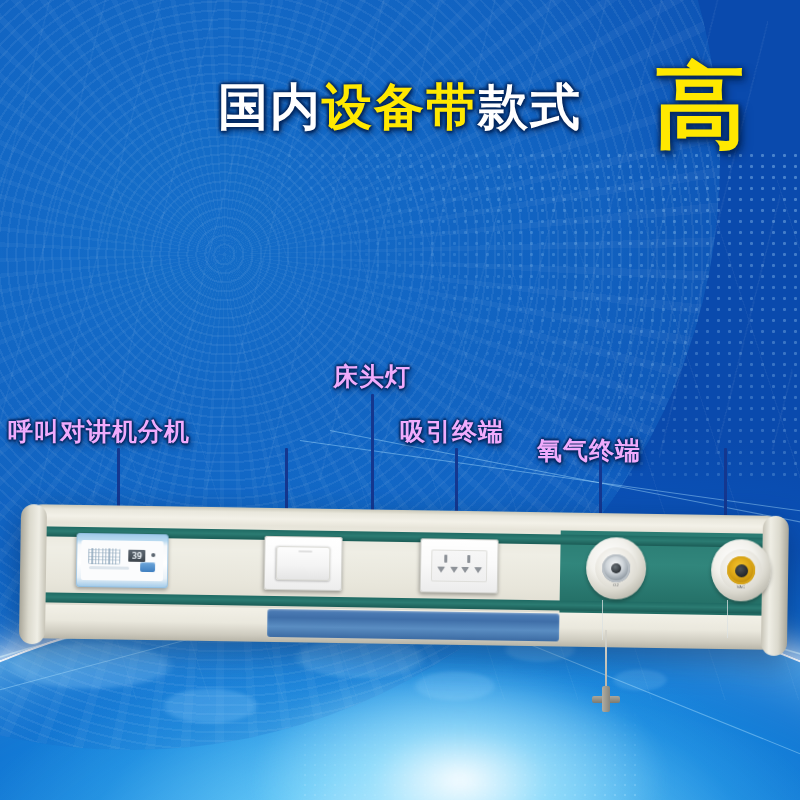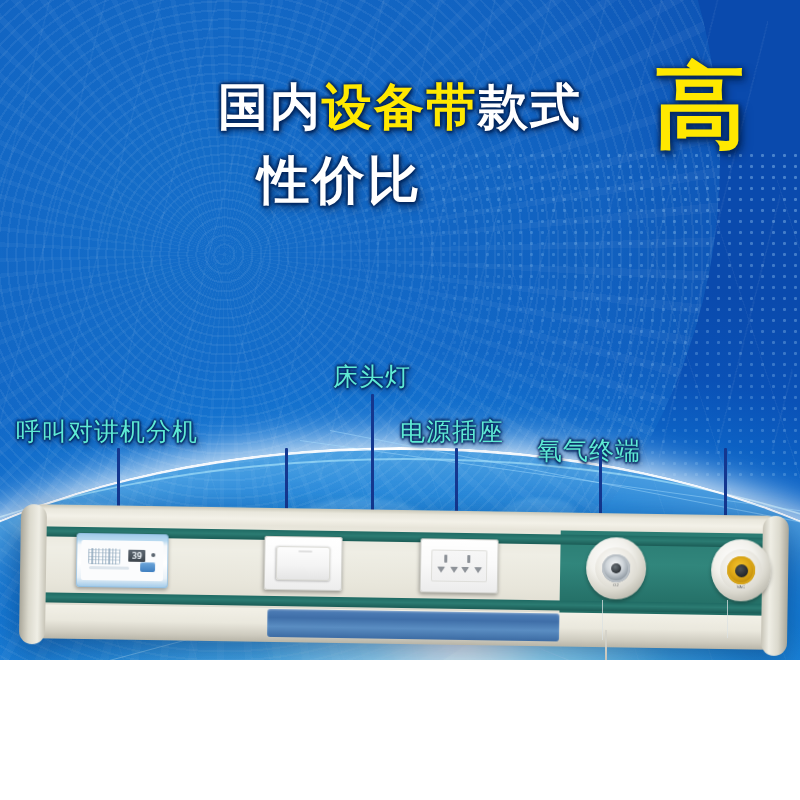--- a/index.html
+++ b/index.html
@@ -1,21 +1,21 @@
 <!DOCTYPE html>
 <html><head>
 <meta charset="utf-8">
 <style>
   html,body{margin:0;padding:0;}
   body{
     width:800px;height:800px;overflow:hidden;
     font-family:"Liberation Sans","DejaVu Sans",sans-serif;
   }
   #stage{
-    position:relative;width:800px;height:660px;overflow:hidden;
+    position:relative;width:800px;height:800px;overflow:hidden;
     background:#0a55b8;
   }
 
   
   .bg-base{
     position:absolute;inset:0;
     background:
       radial-gradient(ellipse 900px 420px at 52% 104%, #bfe8ff 0%, #5cc2f5 16%, #1a8adf 36%, #0e6ccd 58%, #0a51b6 80%, #0a4aad 100%),
       linear-gradient(160deg,#0b52b5 0%,#0d5cbd 40%,#0a4fb2 100%);
   }
@@ -133,21 +133,21 @@
   .h-big{
     position:absolute;right:54px;top:60px;
     font-size:92px;font-weight:bold;color:#ffe800;line-height:1;
     text-shadow:
       -2px 0 4px rgba(4,38,92,.7), 2px 0 4px rgba(4,38,92,.7),
       0 3px 5px rgba(4,38,92,.75), 4px 5px 10px rgba(2,28,72,.6);
   }
 
   
   .callout{
-    position:absolute;color:#5eead4;font-weight:normal;white-space:nowrap;
+    position:absolute;color:#f0abfc;font-weight:bold;white-space:nowrap;
     font-size:25px;letter-spacing:1px;
     text-shadow:
       -1.6px 0 2px rgba(6,40,95,.9), 1.6px 0 2px rgba(6,40,95,.9),
       0 1.6px 2px rgba(6,40,95,.9), 0 -1.6px 2px rgba(6,40,95,.8),
       2px 3px 6px rgba(2,28,72,.8);
   }
   .leader{position:absolute;background:#14378f;width:3px;border-radius:1px;}
 
   
   .panel-wrap{position:absolute;left:20px;top:504px;width:768px;height:150px;}
@@ -311,33 +311,32 @@
   <div class="arcglow"></div>
   <div class="thinline" style="left:-40px;top:700px;width:560px;transform:rotate(-15deg);"></div>
   <div class="thinline" style="left:520px;top:640px;width:420px;transform:rotate(22deg);"></div>
   <div class="thinline" style="left:330px;top:430px;width:480px;transform:rotate(11deg);"></div>
   <div class="thinline" style="left:300px;top:440px;width:520px;transform:rotate(8deg);"></div>
 
   <div class="headline">
     <div class="h-line1">
       <span class="tw">国内</span><span class="ty">设备带</span><span class="tw">款式</span>
     </div>
-    <div class="h-line2">性价比</div>
   </div>
   <div class="h-big">高</div>
 
-  <div class="callout" style="left:8px;top:415px;margin-left:8px;">呼叫对讲机分机</div>
+  <div class="callout" style="left:8px;top:415px;">呼叫对讲机分机</div>
   <div class="leader" style="left:117px;top:448px;height:82px;"></div>
 
   <div class="leader" style="left:285px;top:448px;height:82px;"></div>
 
   <div class="callout" style="left:333px;top:360px;">床头灯</div>
   <div class="leader" style="left:371px;top:394px;height:206px;"></div>
 
-  <div class="callout" style="left:400px;top:415px;">电源插座</div>
+  <div class="callout" style="left:400px;top:415px;">吸引终端</div>
   <div class="leader" style="left:455px;top:448px;height:82px;"></div>
 
   <div class="callout" style="left:537px;top:434px;">氧气终端</div>
   <div class="leader" style="left:599px;top:448px;height:86px;"></div>
 
   <div class="leader" style="left:724px;top:448px;height:86px;"></div>
 
   <div class="panel-wrap">
     <div class="panel">
       <div class="p-top"></div>

